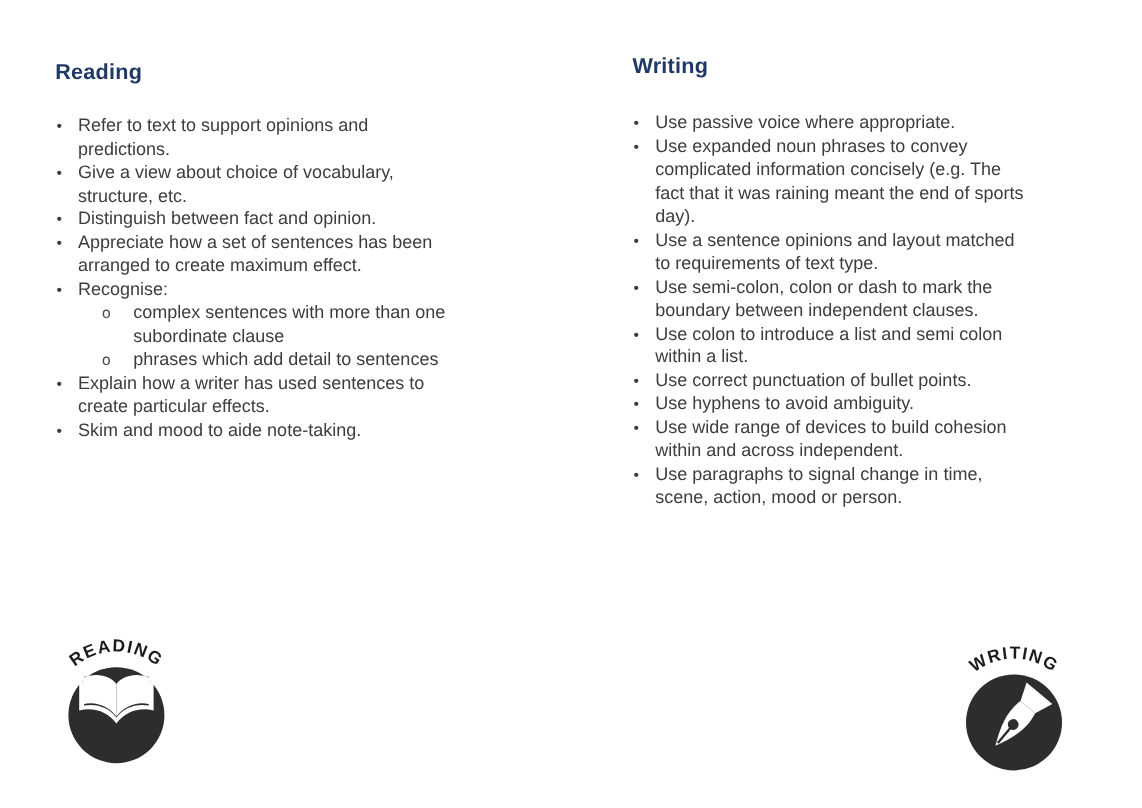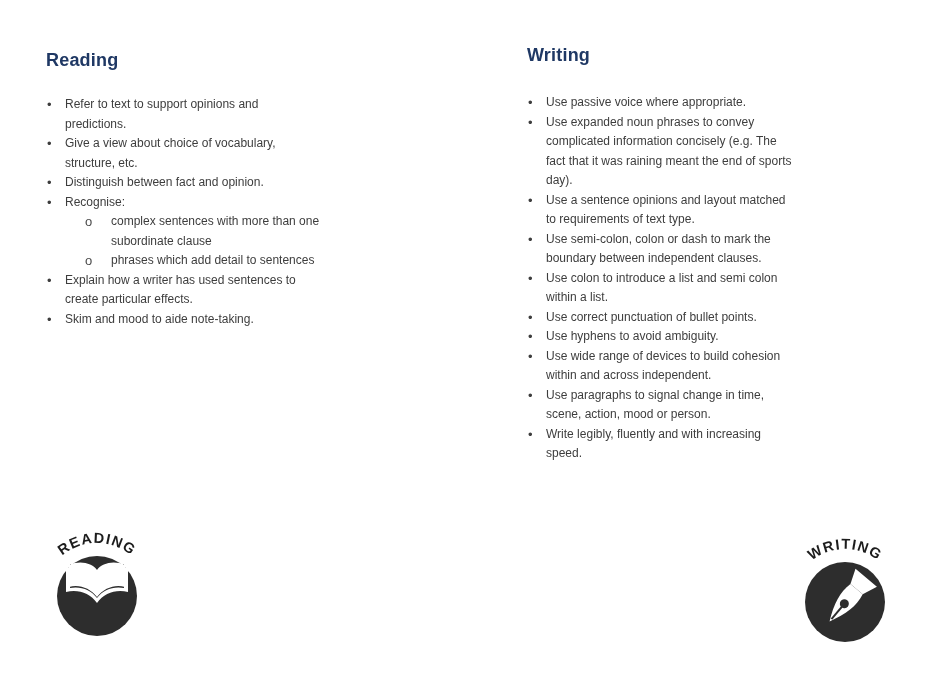--- a/index.html
+++ b/index.html
@@ -20,21 +20,21 @@
   }
   .column{position:absolute;}
   .column-reading{left:46px;top:50px;width:420px;}
   .column-writing{left:527px;top:45px;width:398px;}
   .section-title{
     font-size:18px;font-weight:bold;color:var(--heading);
     letter-spacing:.2px;line-height:21px;
   }
   ul.bullets{
     list-style:none;margin-top:24px;
-    color:var(--body-text);font-size:12px;line-height:19.5px;
+    color:var(--body-text);font-size:15px;line-height:19.5px;
   }
   .column-writing ul.bullets{margin-top:27px;}
   li.bullet{position:relative;padding-left:19px;}
   li.bullet > .li-text{white-space:pre-line;}
   li.bullet::before{
     content:"•";position:absolute;left:1px;top:0;
     font-size:13px;line-height:19.5px;color:var(--body-text);
   }
   ul.sub{list-style:none;margin-left:20px;}
   li.sub-bullet{position:relative;padding-left:26px;}
@@ -62,20 +62,22 @@
 <div class="page">
 
   <div class="column column-reading">
     <div class="section-title">Reading</div>
     <ul class="bullets">
       <li class="bullet"><span class="li-text">Refer to text to support opinions and
 predictions.</span></li>
       <li class="bullet"><span class="li-text">Give a view about choice of vocabulary,
 structure, etc.</span></li>
       <li class="bullet"><span class="li-text">Distinguish between fact and opinion.</span></li>
+      <li class="bullet"><span class="li-text">Appreciate how a set of sentences has been
+arranged to create maximum effect.</span></li>
       <li class="bullet">
         <span class="li-text">Recognise:</span>
         <ul class="sub">
           <li class="sub-bullet"><span class="li-text">complex sentences with more than one
 subordinate clause</span></li>
           <li class="sub-bullet"><span class="li-text">phrases which add detail to sentences</span></li>
         </ul>
       </li>
       <li class="bullet"><span class="li-text">Explain how a writer has used sentences to
 create particular effects.</span></li>
@@ -96,22 +98,20 @@
       <li class="bullet"><span class="li-text">Use semi-colon, colon or dash to mark the
 boundary between independent clauses.</span></li>
       <li class="bullet"><span class="li-text">Use colon to introduce a list and semi colon
 within a list.</span></li>
       <li class="bullet"><span class="li-text">Use correct punctuation of bullet points.</span></li>
       <li class="bullet"><span class="li-text">Use hyphens to avoid ambiguity.</span></li>
       <li class="bullet"><span class="li-text">Use wide range of devices to build cohesion
 within and across independent.</span></li>
       <li class="bullet"><span class="li-text">Use paragraphs to signal change in time,
 scene, action, mood or person.</span></li>
-      <li class="bullet"><span class="li-text">Write legibly, fluently and with increasing
-speed.</span></li>
     </ul>
   </div>
 
   <svg class="badge badge-reading" viewBox="0 0 150 150">
     <defs>
       <path id="arc-reading" d="M34.4,52.9 A53,53 0 0 1 115.6,52.9"></path>
     </defs>
     <circle class="badge-circle" cx="75" cy="87" r="40"></circle>
     <text class="badge-arc-text">
       <textPath href="#arc-reading" startOffset="50%" text-anchor="middle">READING</textPath>

